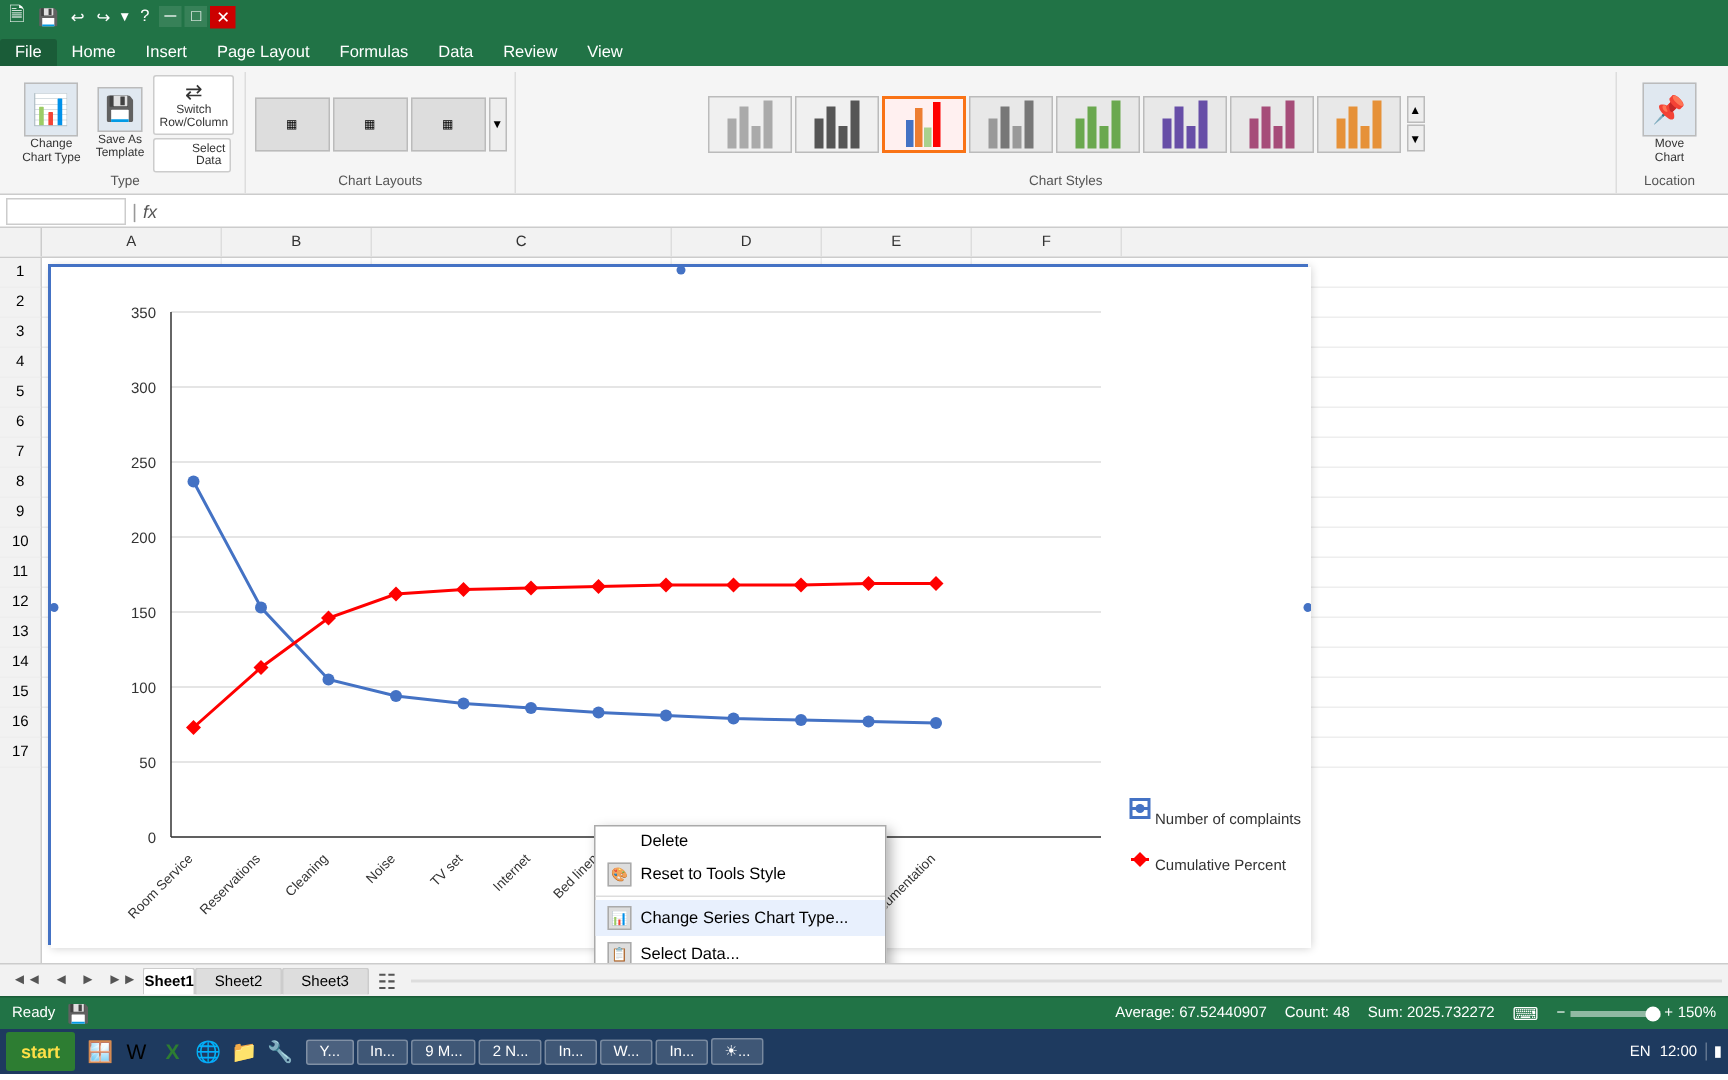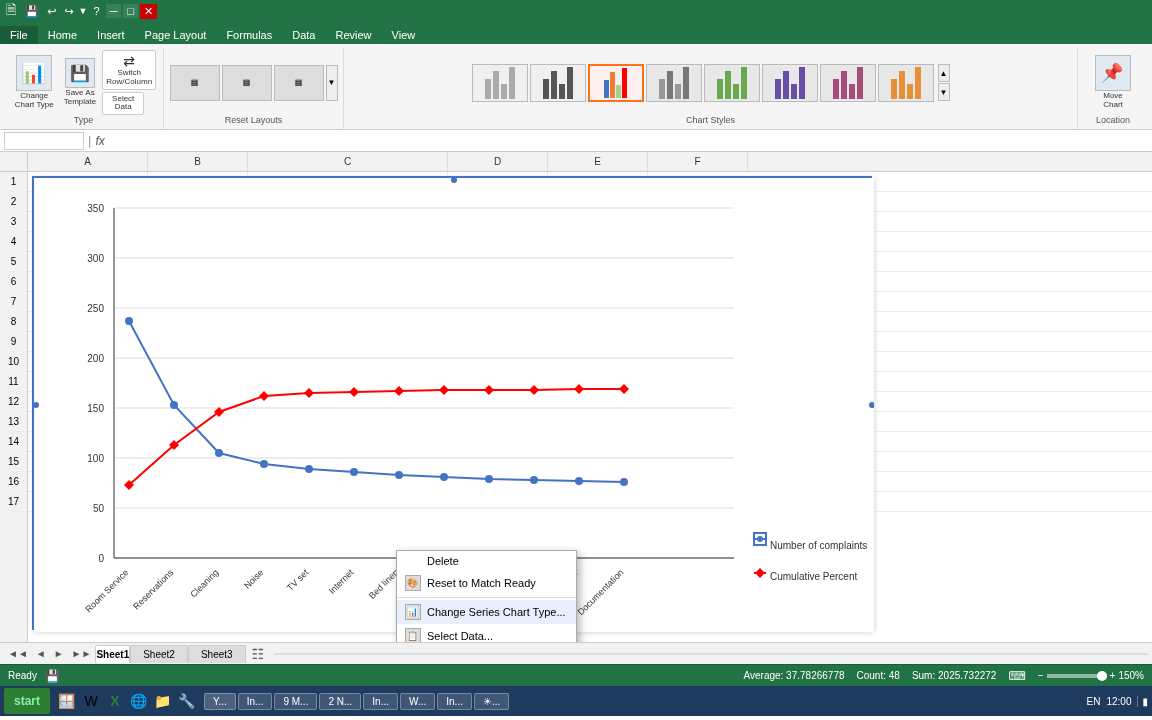--- a/index.html
+++ b/index.html
@@ -99,36 +99,36 @@
       </div>
       <div style="display:flex;flex-direction:column;align-items:center;cursor:pointer;padding:2px 4px;border-radius:2px;font-size:9px;color:#333;gap:1px;min-width:40px;">
         <div style="width:30px;height:30px;background:#e0e8f0;border:1px solid #bbb;display:flex;align-items:center;justify-content:center;font-size:16px;">💾</div>
         <span style="font-size:8px;text-align:center;line-height:1.1;">Save As<br>Template</span>
       </div>
       <div style="display:flex;flex-direction:column;gap:2px;">
         <div style="display:flex;flex-direction:column;align-items:center;cursor:pointer;padding:2px 3px;border-radius:2px;font-size:9px;color:#333;border:1px solid #ccc;background:#fff;width:54px;">
           <div style="font-size:14px;">⇄</div>
           <span style="font-size:8px;text-align:center;line-height:1.1;">Switch<br>Row/Column</span>
         </div>
-        <div style="display:flex;flex-direction:column;align-items:center;cursor:pointer;padding:2px 3px;border-radius:2px;font-size:9px;color:#333;border:1px solid #ccc;background:#fff;width:42px;">
+        <div style="display:flex;flex-direction:column;align-items:flex-end;cursor:pointer;padding:2px 3px;border-radius:2px;font-size:9px;color:#333;border:1px solid #ccc;background:#fff;width:52px;">
           <span style="font-size:8px;text-align:center;line-height:1.1;">Select<br>Data</span>
         </div>
       </div>
     </div>
     <div style="font-size:9px;color:#555;padding-bottom:2px;">Type</div>
   </div>
 
   <div style="display:flex;flex-direction:column;padding:2px 4px;border-right:1px solid #ddd;align-items:center;min-width:180px;">
     <div style="display:flex;gap:2px;flex:1;align-items:center;flex-wrap:wrap;max-width:175px;">
       <div style="width:50px;height:36px;background:#ddd;border:1px solid #bbb;cursor:pointer;display:flex;align-items:center;justify-content:center;font-size:8px;">▦</div>
       <div style="width:50px;height:36px;background:#ddd;border:1px solid #bbb;cursor:pointer;display:flex;align-items:center;justify-content:center;font-size:8px;">▦</div>
       <div style="width:50px;height:36px;background:#ddd;border:1px solid #bbb;cursor:pointer;display:flex;align-items:center;justify-content:center;font-size:8px;">▦</div>
       <div style="width:12px;height:36px;background:#eee;border:1px solid #bbb;cursor:pointer;display:flex;align-items:center;justify-content:center;font-size:8px;">▼</div>
     </div>
-    <div style="font-size:9px;color:#555;padding-bottom:2px;">Reset Layouts</div>
+    <div style="font-size:9px;color:#555;padding-bottom:2px;">Chart Layouts</div>
   </div>
 
   <div style="display:flex;flex-direction:column;padding:2px 4px;border-right:1px solid #ddd;align-items:center;flex:1;">
     <div style="display:flex;gap:2px;flex:1;align-items:center;">
 
       <div style="width:56px;height:38px;border:1px solid #bbb;cursor:pointer;background:#f0f0f0;display:flex;align-items:flex-end;justify-content:center;padding:2px;gap:2px;">
         <div style="width:6px;height:20px;background:#aaa;"></div>
         <div style="width:6px;height:28px;background:#aaa;"></div>
         <div style="width:6px;height:15px;background:#aaa;"></div>
         <div style="width:6px;height:32px;background:#aaa;"></div>
@@ -352,28 +352,28 @@
             <line x1="720" y1="395" x2="732" y2="395" stroke="#FF0000" stroke-width="2"></line>
             <text x="736" y="402" font-size="10" fill="#333">Cumulative Percent</text>
 
             <circle cx="420" cy="2" r="3" fill="#4472C4"></circle>
             <circle cx="420" cy="452" r="3" fill="#4472C4"></circle>
             <circle cx="2" cy="227" r="3" fill="#4472C4"></circle>
             <circle cx="838" cy="227" r="3" fill="#4472C4"></circle>
           </svg>
         </div>
 
-        <div style="position:absolute;top:378px;left:368px;width:181px;background:white;border:1px solid #aaa;box-shadow:3px 3px 8px rgba(0,0,0,0.3);z-index:1000;font-size:11px;">
+        <div style="position:absolute;top:378px;left:368px;width:195px;background:white;border:1px solid #aaa;box-shadow:3px 3px 8px rgba(0,0,0,0.3);z-index:1000;font-size:11px;">
           <div class="cm-item" style="display:flex;align-items:center;padding:4px 8px;cursor:pointer;gap:6px;">
             <span style="width:16px;"></span>
             <span>Delete</span>
           </div>
           <div style="display:flex;align-items:center;padding:4px 8px;cursor:pointer;gap:6px;">
             <span style="width:16px;height:16px;background:#ddd;border:1px solid #aaa;display:inline-flex;align-items:center;justify-content:center;font-size:9px;">🎨</span>
-            <span>Reset to Match Ready</span>
+            <span>Reset to Tools Style</span>
           </div>
           <div style="height:1px;background:#ddd;margin:2px 0;"></div>
           <div style="display:flex;align-items:center;padding:4px 8px;cursor:pointer;gap:6px;background:#e8f0fd;">
             <span style="width:16px;height:16px;background:#ddd;border:1px solid #aaa;display:inline-flex;align-items:center;justify-content:center;font-size:9px;">📊</span>
             <span>Change Series Chart Type...</span>
           </div>
           <div style="display:flex;align-items:center;padding:4px 8px;cursor:pointer;gap:6px;">
             <span style="width:16px;height:16px;background:#ddd;border:1px solid #aaa;display:inline-flex;align-items:center;justify-content:center;font-size:9px;">📋</span>
             <span>Select Data...</span>
           </div>
@@ -396,37 +396,37 @@
   <span style="font-size:14px;cursor:pointer;padding:0 6px;color:#555;">☷</span>
   <div style="flex:1; border-top:2px solid #ddd; margin-left:4px;"></div>
 </div>
 
 <div id="status-bar" style="height:22px;background:#217346;display:flex;align-items:center;justify-content:space-between;padding:0 8px;color:white;font-size:10px;">
   <div style="display:flex;align-items:center;gap:8px;">
     <span>Ready</span>
     <span style="font-size:12px;">💾</span>
   </div>
   <div style="display:flex;align-items:center;gap:12px;">
-    <span>Average: 37.78266778</span>
+    <span>Average: 67.52440907</span>
     <span>Count: 48</span>
     <span>Sum: 2025.732272</span>
     <span style="font-size:12px;">⌨</span>
     <span style="display:flex;align-items:center;gap:3px;">
       <span style="cursor:pointer;">−</span>
       <span style="display:inline-block;width:60px;height:4px;background:rgba(255,255,255,0.5);cursor:pointer;position:relative;">
         <span style="position:absolute;right:0;top:-3px;width:10px;height:10px;background:white;border-radius:50%;"></span>
       </span>
       <span style="cursor:pointer;">+</span>
       <span>150%</span>
     </span>
   </div>
 </div>
 
 <div id="taskbar" style="height:30px;background:#1e3a5f;display:flex;align-items:center;padding:0 4px;gap:2px;">
-  <button style="background:#2d7d32;color:#86efac;border:none;padding:6px 10px;font-size:12px;font-weight:bold;cursor:pointer;border-radius:2px;">start</button>
+  <button style="background:#2d7d32;color:#fde047;border:none;padding:6px 10px;font-size:12px;font-weight:bold;cursor:pointer;border-radius:2px;">start</button>
   <div style="display:flex;gap:2px;align-items:center;margin-left:4px;">
     <span style="width:22px;height:22px;display:flex;align-items:center;justify-content:center;font-size:14px;cursor:pointer;">🪟</span>
     <span style="width:22px;height:22px;display:flex;align-items:center;justify-content:center;font-size:14px;cursor:pointer;">W</span>
     <span style="width:22px;height:22px;display:flex;align-items:center;justify-content:center;font-size:14px;cursor:pointer;color:#2d7d32;font-weight:bold;">X</span>
     <span style="width:22px;height:22px;display:flex;align-items:center;justify-content:center;font-size:14px;cursor:pointer;">🌐</span>
     <span style="width:22px;height:22px;display:flex;align-items:center;justify-content:center;font-size:14px;cursor:pointer;">📁</span>
     <span style="width:22px;height:22px;display:flex;align-items:center;justify-content:center;font-size:14px;cursor:pointer;">🔧</span>
   </div>
   <div style="background:rgba(255,255,255,0.2);color:white;border:1px solid rgba(255,255,255,0.3);padding:2px 8px;font-size:10px;cursor:pointer;border-radius:2px;margin-left:4px;">
     <span>Y...</span>

